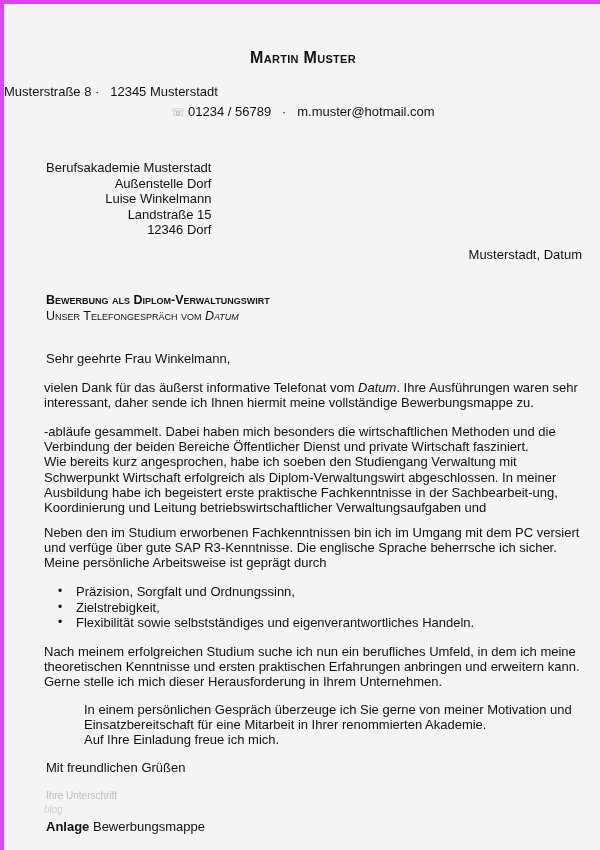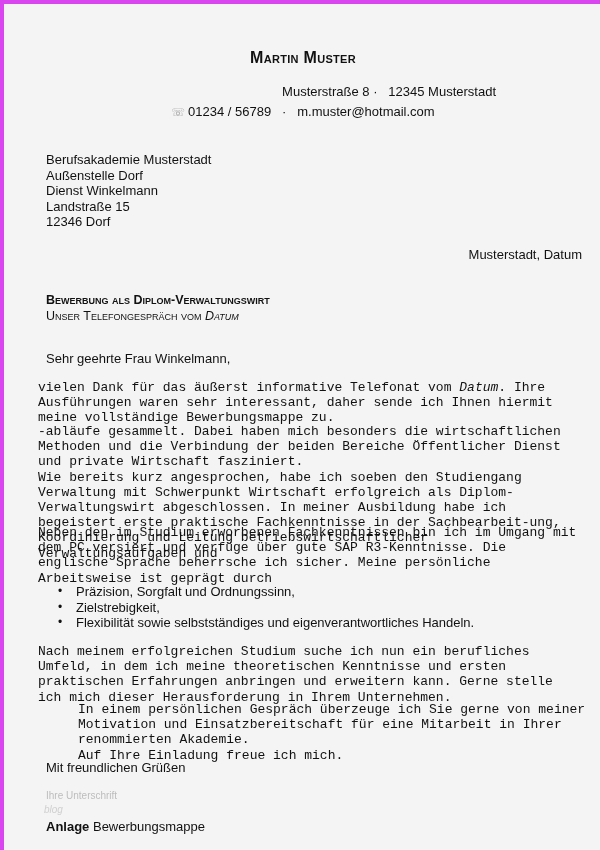--- a/index.html
+++ b/index.html
@@ -14,29 +14,29 @@
       position: relative;
       width: 598px; height: 848px;
       border: 4px solid #d946ef;
       background: #f4f4f4;
     }
     .abs { position: absolute; white-space: nowrap; }
     .name {
       left: 0; width: 598px; top: 45px; text-align: center;
       font-size: 16px; font-weight: bold; font-variant: small-caps; letter-spacing: 0.3px;
     }
-    .addr1 { left: 0; width: 492px; top: 80px; text-align: right; font-size: 13px; }
+    .addr1 { left: 0; width: 492px; top: 80px; text-align: left; font-size: 13px; }
     .addr2 { left: 0; width: 598px; top: 100px; text-align: center; font-size: 13px; }
     .phone-icon { color: #999; font-size: 11px; margin-right: 3px; }
-    .recipient { left: 42px; top: 148px; font-size: 13px; line-height: 15.5px; }
+    .recipient { left: 42px; top: 156px; font-size: 13px; line-height: 15.5px; text-align: right; }
     .date { right: 20px; top: 243px; font-size: 13px; margin-left: 20px; }
     .subject { left: 42px; top: 289px; font-size: 12.5px; line-height: 15.5px; font-variant: small-caps; }
     .subject .s1 { font-weight: bold; }
     .salutation { left: 42px; top: 347px; font-size: 13px; }
-    .para { left: 34px; font-size: 13px; line-height: 15.2px; width: 545px; white-space: normal; font-family: Liberation Mono, monospace; }
+    .para { left: 40px; font-size: 13px; line-height: 15.2px; width: 545px; white-space: normal; }
     .p1 { top: 376px; }
     .p2 { top: 420px; }
     .p3 { top: 521px; }
     .bullets { left: 42px; top: 580px; font-size: 13px; line-height: 15.5px; }
     .bullets ul { margin: 0; padding-left: 20px; list-style: none; }
     .bullets li { position: relative; padding-left: 10px; }
     .bullets li::before { content: "•"; position: absolute; left: -8px; font-size: 12px; }
     .p4 { top: 640px; }
     .p5 { top: 698px; margin-left: 40px; }
     .closing { left: 42px; top: 756px; font-size: 13px; }
@@ -60,21 +60,21 @@
 
   <div class="abs addr2">
     <span class="phone-icon">☏</span><span>01234 / 56789</span>&nbsp;&nbsp;
     <span>·</span>&nbsp;&nbsp;
     <span>m.muster@hotmail.com</span>
   </div>
 
   <div class="abs recipient">
     <div>Berufsakademie Musterstadt</div>
     <div>Außenstelle Dorf</div>
-    <div>Dienst Winkelmann</div>
+    <div>Luise Winkelmann</div>
     <div>Landstraße 15</div>
     <div>12346 Dorf</div>
   </div>
 
   <div class="abs date">Musterstadt, Datum</div>
 
   <div class="abs subject">
     <div class="s1">Bewerbung als Diplom-Verwaltungswirt</div>
     <div><span>Unser Telefongespräch vom </span><i>Datum</i></div>
   </div>

